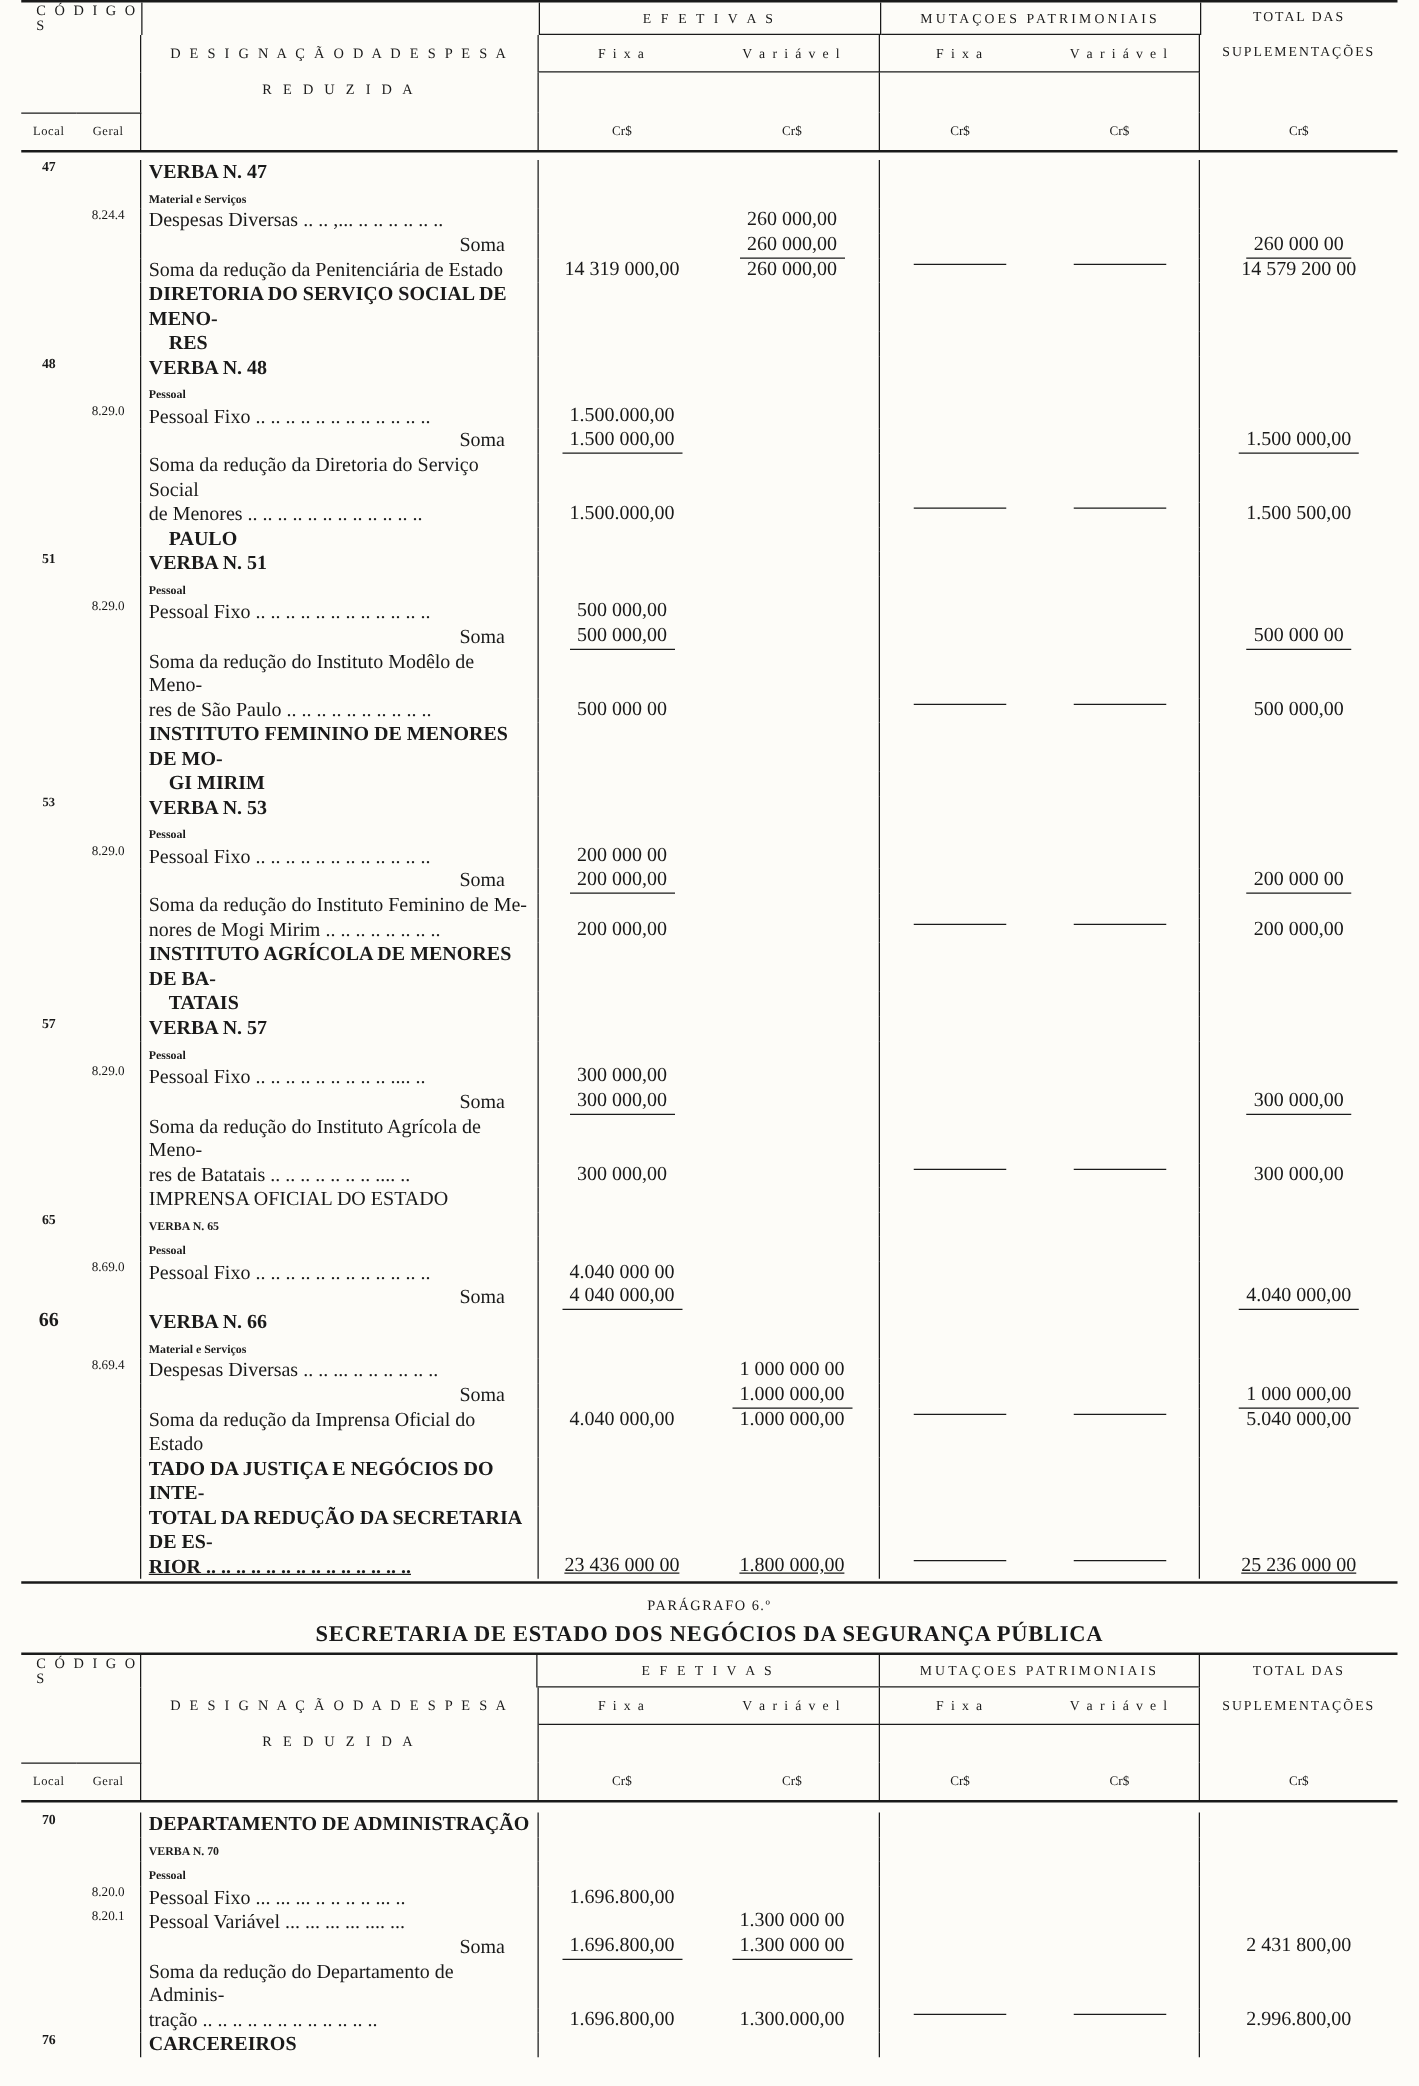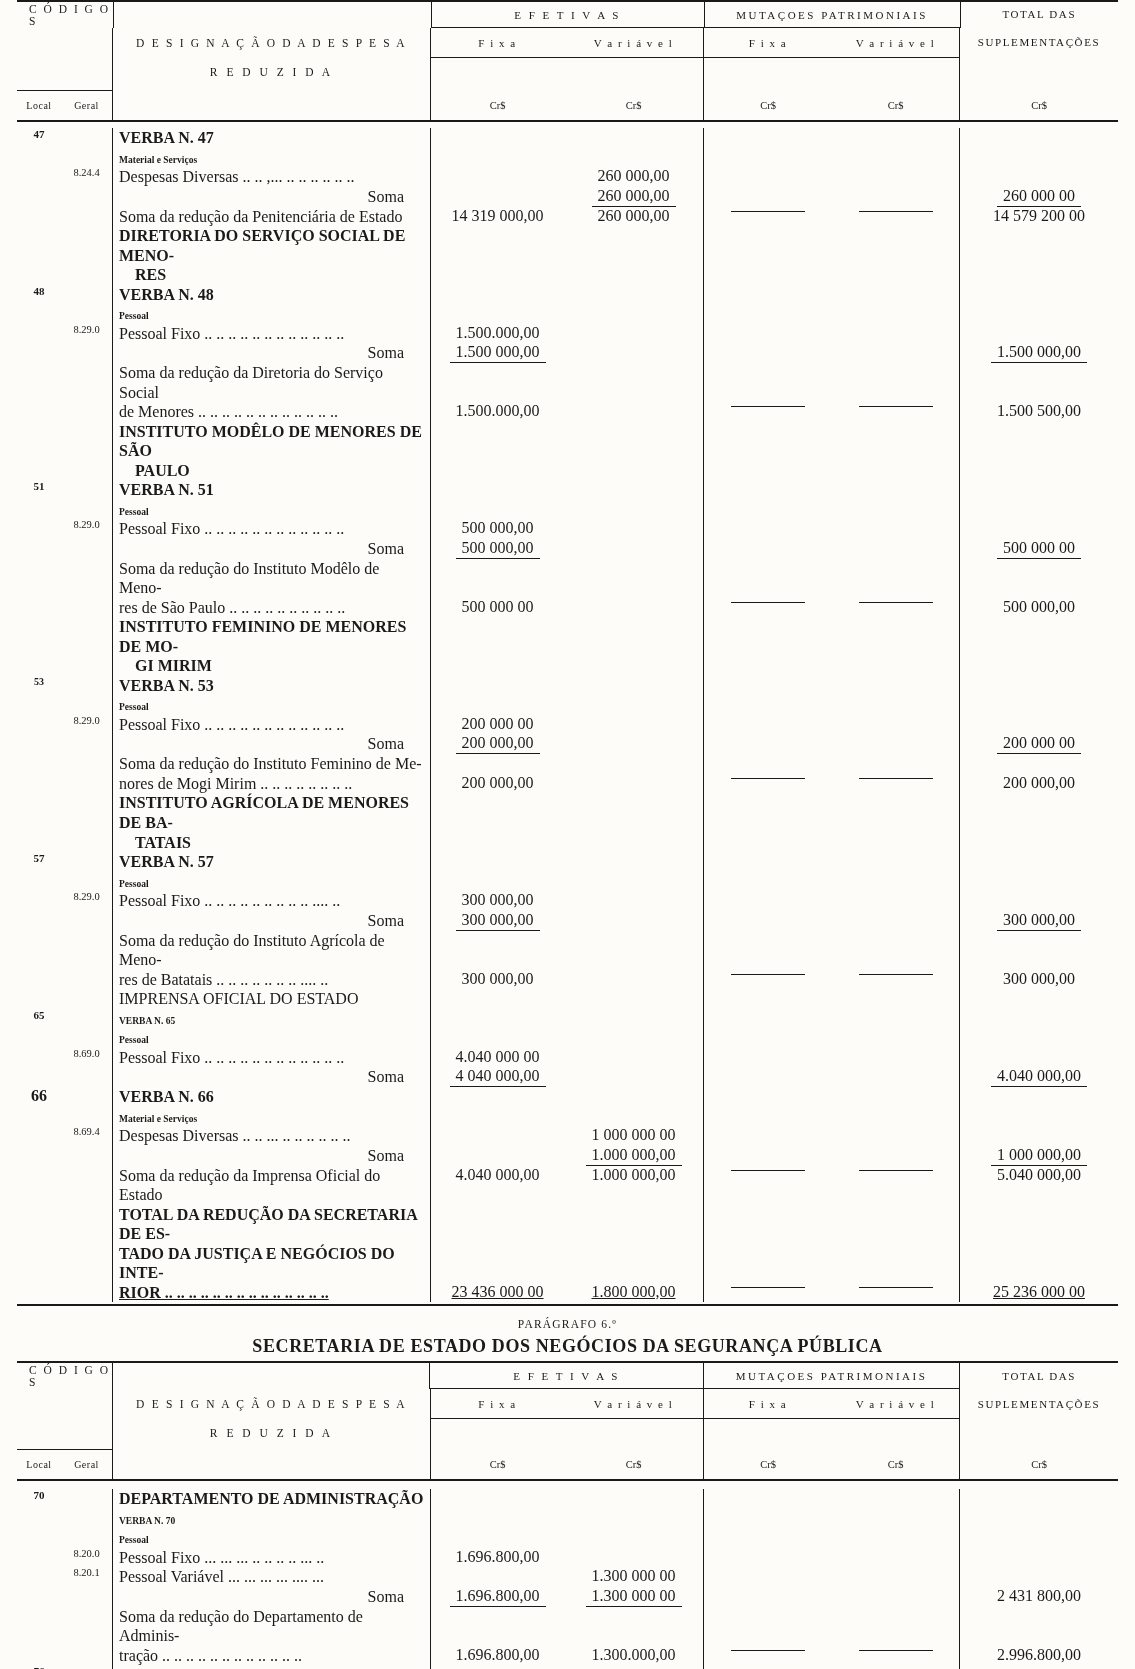--- a/index.html
+++ b/index.html
@@ -295,30 +295,20 @@
           <span class="dash"></span>
         </div>
         <div class="cell n4">
           <span class="dash"></span>
         </div>
         <div class="cell n5"><span>1.500 500,00</span></div>
       </div>
       <div class="gridrow" style="min-height: 15px;">
         <div class="cell local" style="font-weight: bold; font-size: 11px;"></div>
         <div class="cell geral" style="font-size: 10.5px;"></div>
-        <div class="cell desig"><span style="font-weight: bold;">INSTITUTO  MODÊLO  DE  MENORES DE SÃO</span></div>
-        <div class="cell n1"></div>
-        <div class="cell n2"></div>
-        <div class="cell n3"></div>
-        <div class="cell n4"></div>
-        <div class="cell n5"></div>
-      </div>
-      <div class="gridrow" style="min-height: 15px;">
-        <div class="cell local" style="font-weight: bold; font-size: 11px;"></div>
-        <div class="cell geral" style="font-size: 10.5px;"></div>
         <div class="cell desig" style="padding-left: 22px;"><span style="font-weight: bold;">PAULO</span></div>
         <div class="cell n1"></div>
         <div class="cell n2"></div>
         <div class="cell n3"></div>
         <div class="cell n4"></div>
         <div class="cell n5"></div>
       </div>
       <div class="gridrow" style="min-height: 15px;">
         <div class="cell local" style="font-weight: bold; font-size: 11px;"><span>51</span></div>
         <div class="cell geral" style="font-size: 10.5px;"></div>
@@ -651,31 +641,31 @@
           <span class="dash"></span>
         </div>
         <div class="cell n4">
           <span class="dash"></span>
         </div>
         <div class="cell n5"><span>5.040 000,00</span></div>
       </div>
       <div class="gridrow" style="min-height: 15px;">
         <div class="cell local" style="font-weight: bold; font-size: 11px;"></div>
         <div class="cell geral" style="font-size: 10.5px;"></div>
+        <div class="cell desig"><span style="font-weight: bold;">TADO DA JUSTIÇA E NEGÓCIOS DO INTE-</span></div>
+        <div class="cell n1"></div>
+        <div class="cell n2"></div>
+        <div class="cell n3"></div>
+        <div class="cell n4"></div>
+        <div class="cell n5"></div>
+      </div>
+      <div class="gridrow" style="min-height: 15px;">
+        <div class="cell local" style="font-weight: bold; font-size: 11px;"></div>
+        <div class="cell geral" style="font-size: 10.5px;"></div>
         <div class="cell desig"><span style="font-weight: bold;">TOTAL DA REDUÇÃO DA SECRETARIA DE ES-</span></div>
-        <div class="cell n1"></div>
-        <div class="cell n2"></div>
-        <div class="cell n3"></div>
-        <div class="cell n4"></div>
-        <div class="cell n5"></div>
-      </div>
-      <div class="gridrow" style="min-height: 15px;">
-        <div class="cell local" style="font-weight: bold; font-size: 11px;"></div>
-        <div class="cell geral" style="font-size: 10.5px;"></div>
-        <div class="cell desig"><span style="font-weight: bold;">TADO DA JUSTIÇA E NEGÓCIOS DO INTE-</span></div>
         <div class="cell n1"></div>
         <div class="cell n2"></div>
         <div class="cell n3"></div>
         <div class="cell n4"></div>
         <div class="cell n5"></div>
       </div>
       <div class="gridrow" style="min-height: 15px; text-decoration: underline;">
         <div class="cell local" style="font-weight: bold; font-size: 11px;"></div>
         <div class="cell geral" style="font-size: 10.5px;"></div>
         <div class="cell desig"><span style="font-weight: bold;">RIOR .. .. .. .. .. .. .. .. .. .. .. .. .. ..</span></div>

